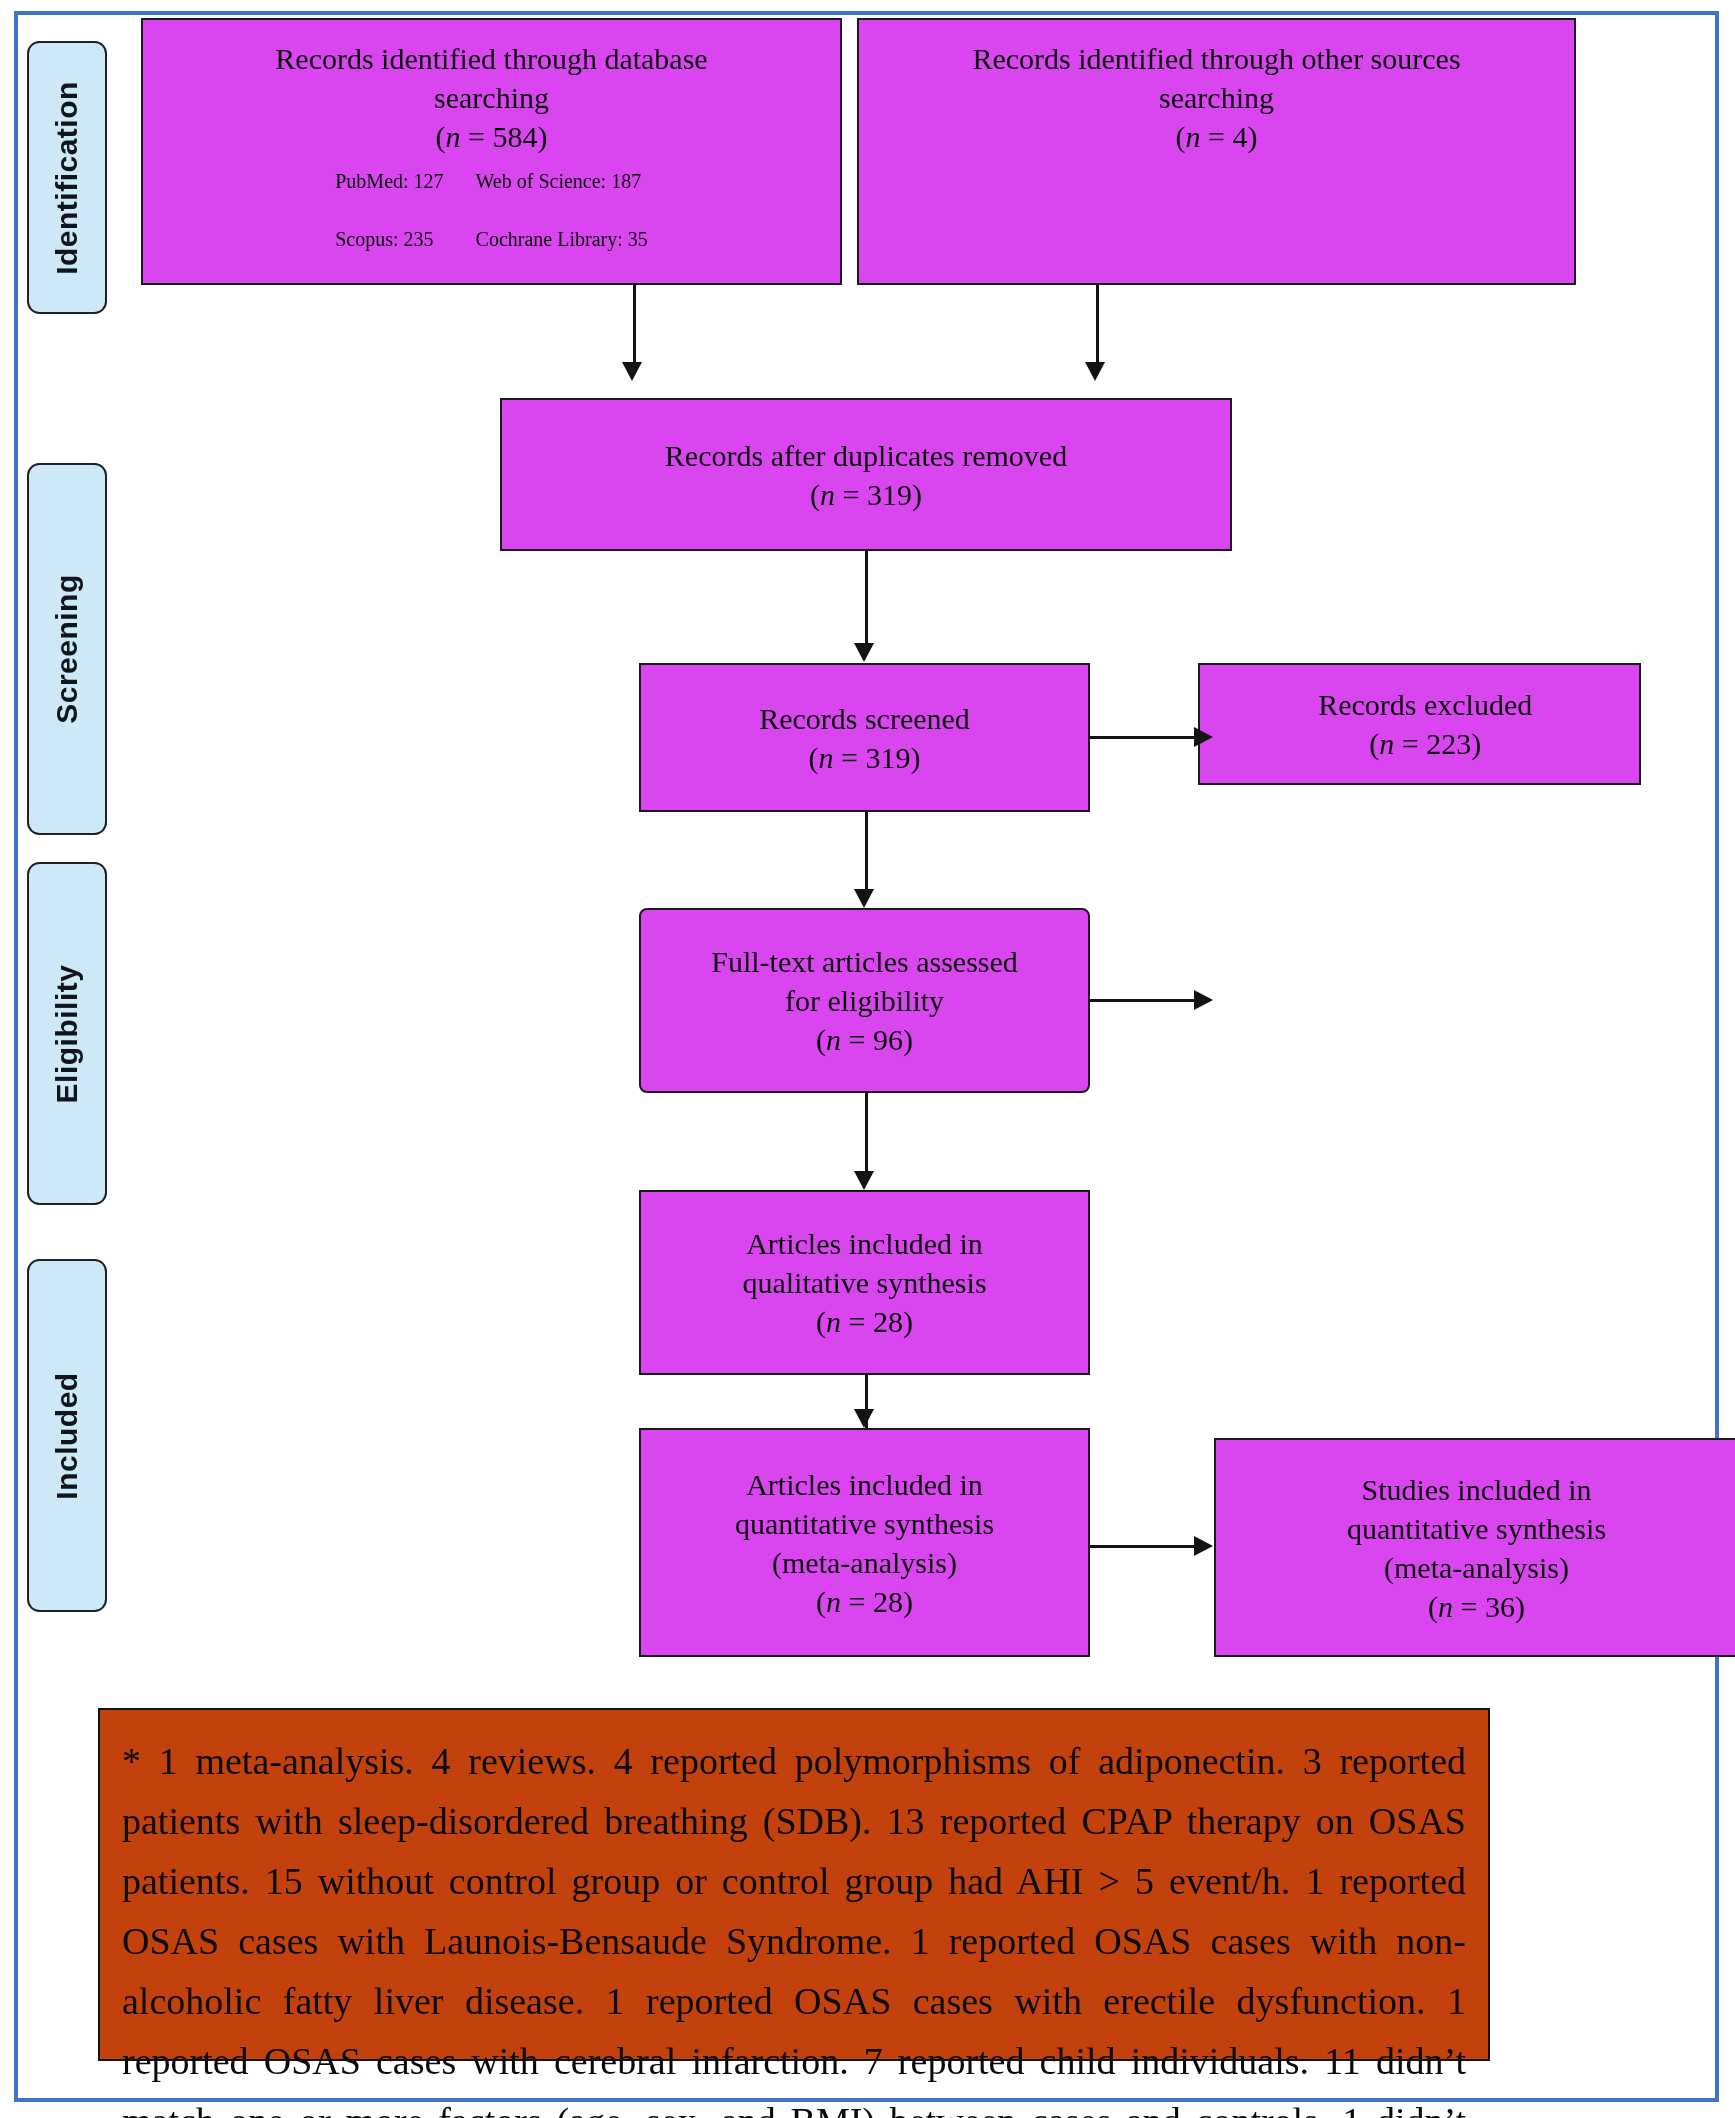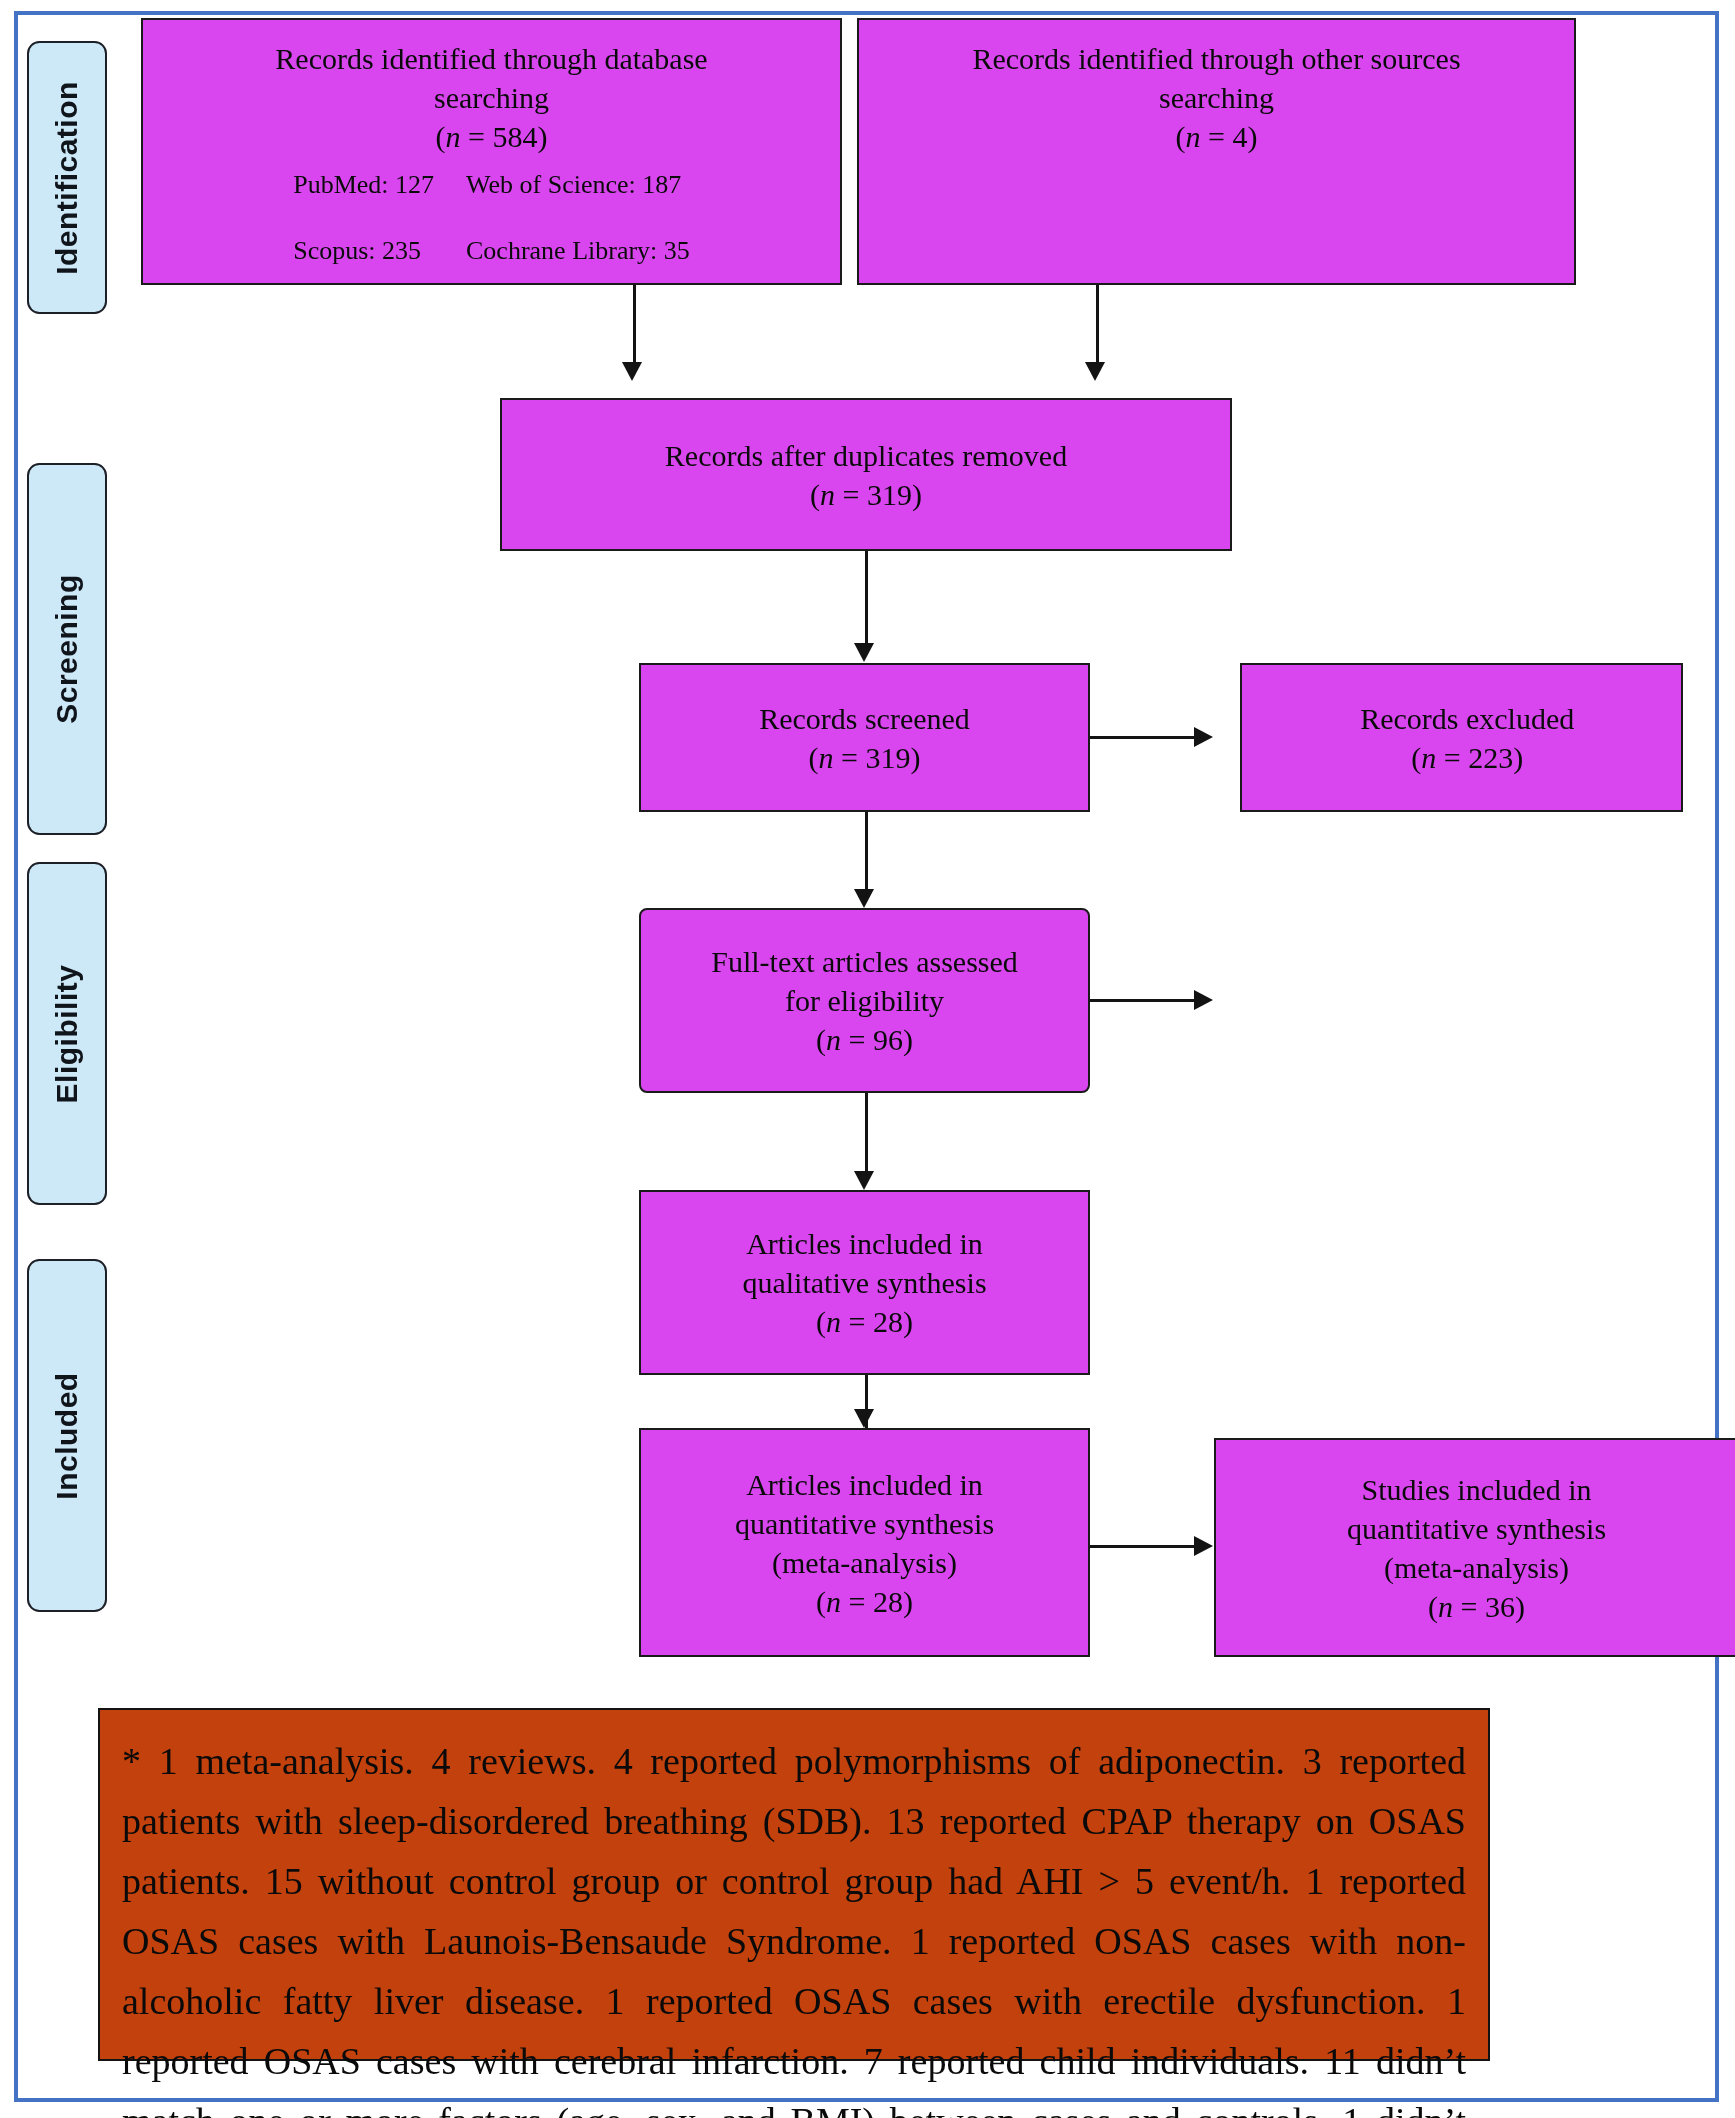--- a/index.html
+++ b/index.html
@@ -74,21 +74,21 @@
   .ital { font-style: italic; }
 
   
   .db-grid {
     display: grid;
     grid-template-columns: auto auto;
     column-gap: 34px;
     row-gap: 1.9px;
     margin-top: 12.4px;
     text-align: left;
-    font-size: 26px;
+    font-size: 20px;
     line-height: 1.30;
     gap: 32px;
   }
 
   
   .vline, .hline {
     position: absolute;
     background: #131313;
   }
   .vline { width: 2.9px; }
@@ -180,21 +180,21 @@
   </div>
 
   <div class="vline" style="left:865px; top:551px; height:95px;"></div>
   <div class="arrow-down" style="left:854px; top:643px;"></div>
 
   <div class="flow-box" style="left:639px; top:663px; width:451px; height:149px;">
     <span class="line">Records screened</span>
     <span class="line">(<span class="ital">n</span><span> = 319)</span></span>
   </div>
 
-  <div class="flow-box" style="left:1240px; top:663px; width:443px; height:149px;padding-left:20px;">
+  <div class="flow-box" style="left:1198px; top:663px; width:443px; height:122px;padding-left:20px;">
     <span class="line">Records excluded</span>
     <span class="line">(<span class="ital">n</span><span> = 223)</span></span>
   </div>
 
   <div class="hline" style="left:1090px; top:736px; width:105px;"></div>
   <div class="arrow-right" style="left:1194px; top:727px;"></div>
 
   <div class="vline" style="left:865px; top:812px; height:81px;"></div>
   <div class="arrow-down" style="left:854px; top:889px;"></div>
 

